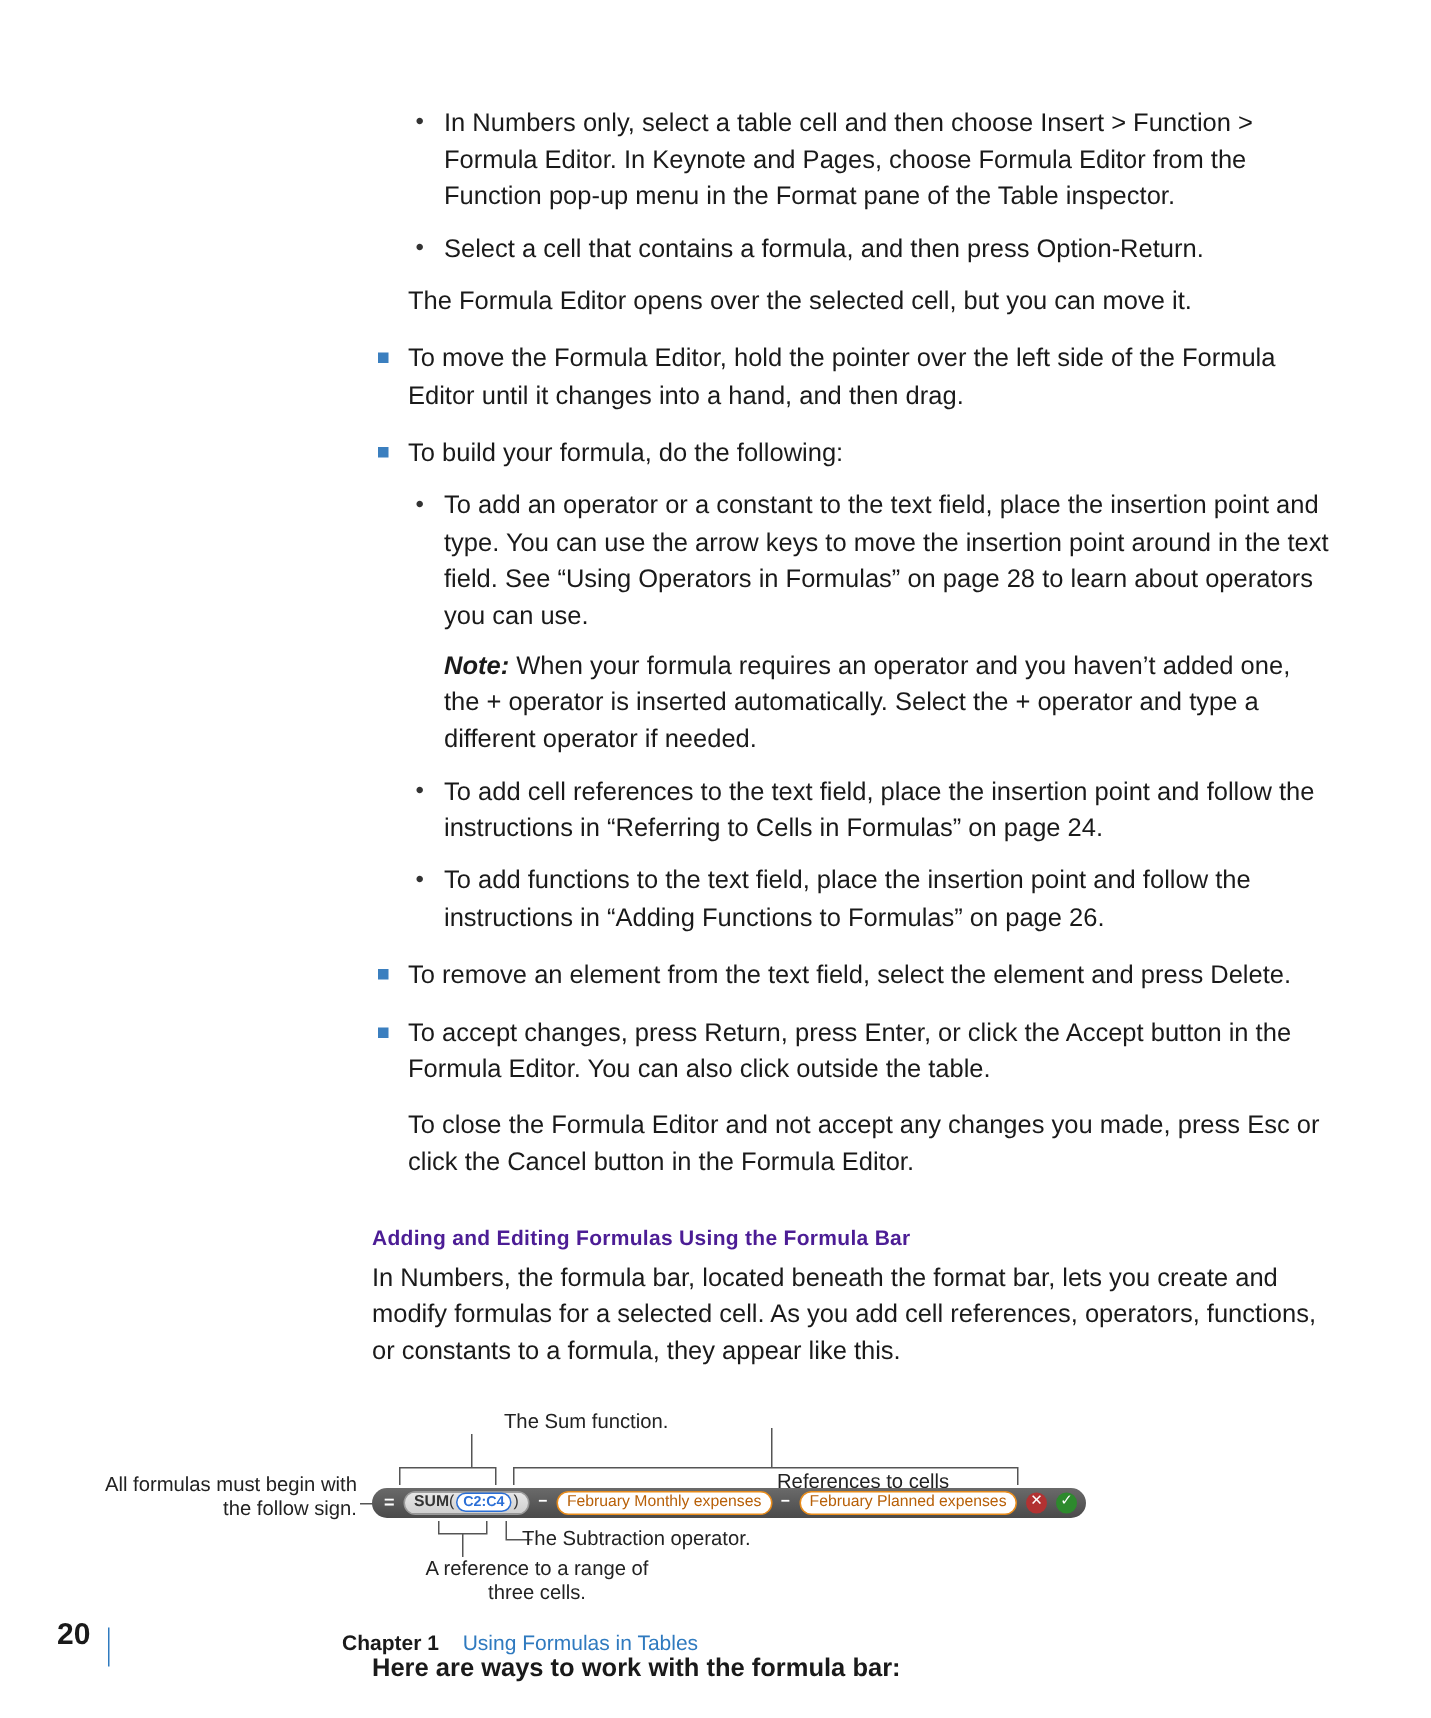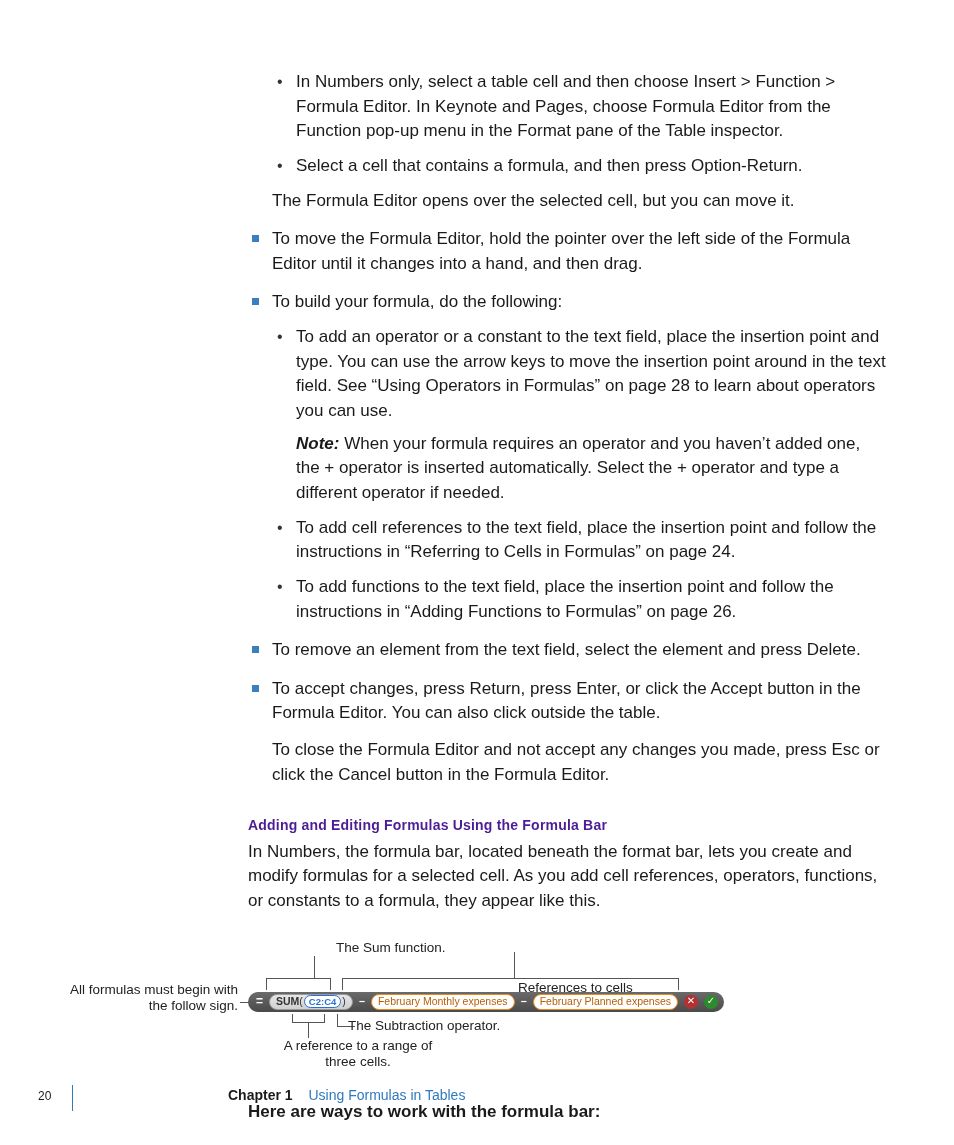--- a/index.html
+++ b/index.html
@@ -164,22 +164,22 @@
   }
   .cancel { background: #b23232; }
   .accept { background: #2d8a2d; }
 
   
   .line { position: absolute; background: #555; }
   .page-num {
     position: absolute;
     left: 38px;
     bottom: 40px;
-    font-weight: 400;
-    font-size: 12px;
+    font-weight: 700;
+    font-size: 20px;
     margin-top: 36px;
   }
   .vrule {
     position: absolute;
     left: 72px;
     bottom: 34px;
     width: 1px;
     height: 26px;
     background: #2f7abf;
   }

